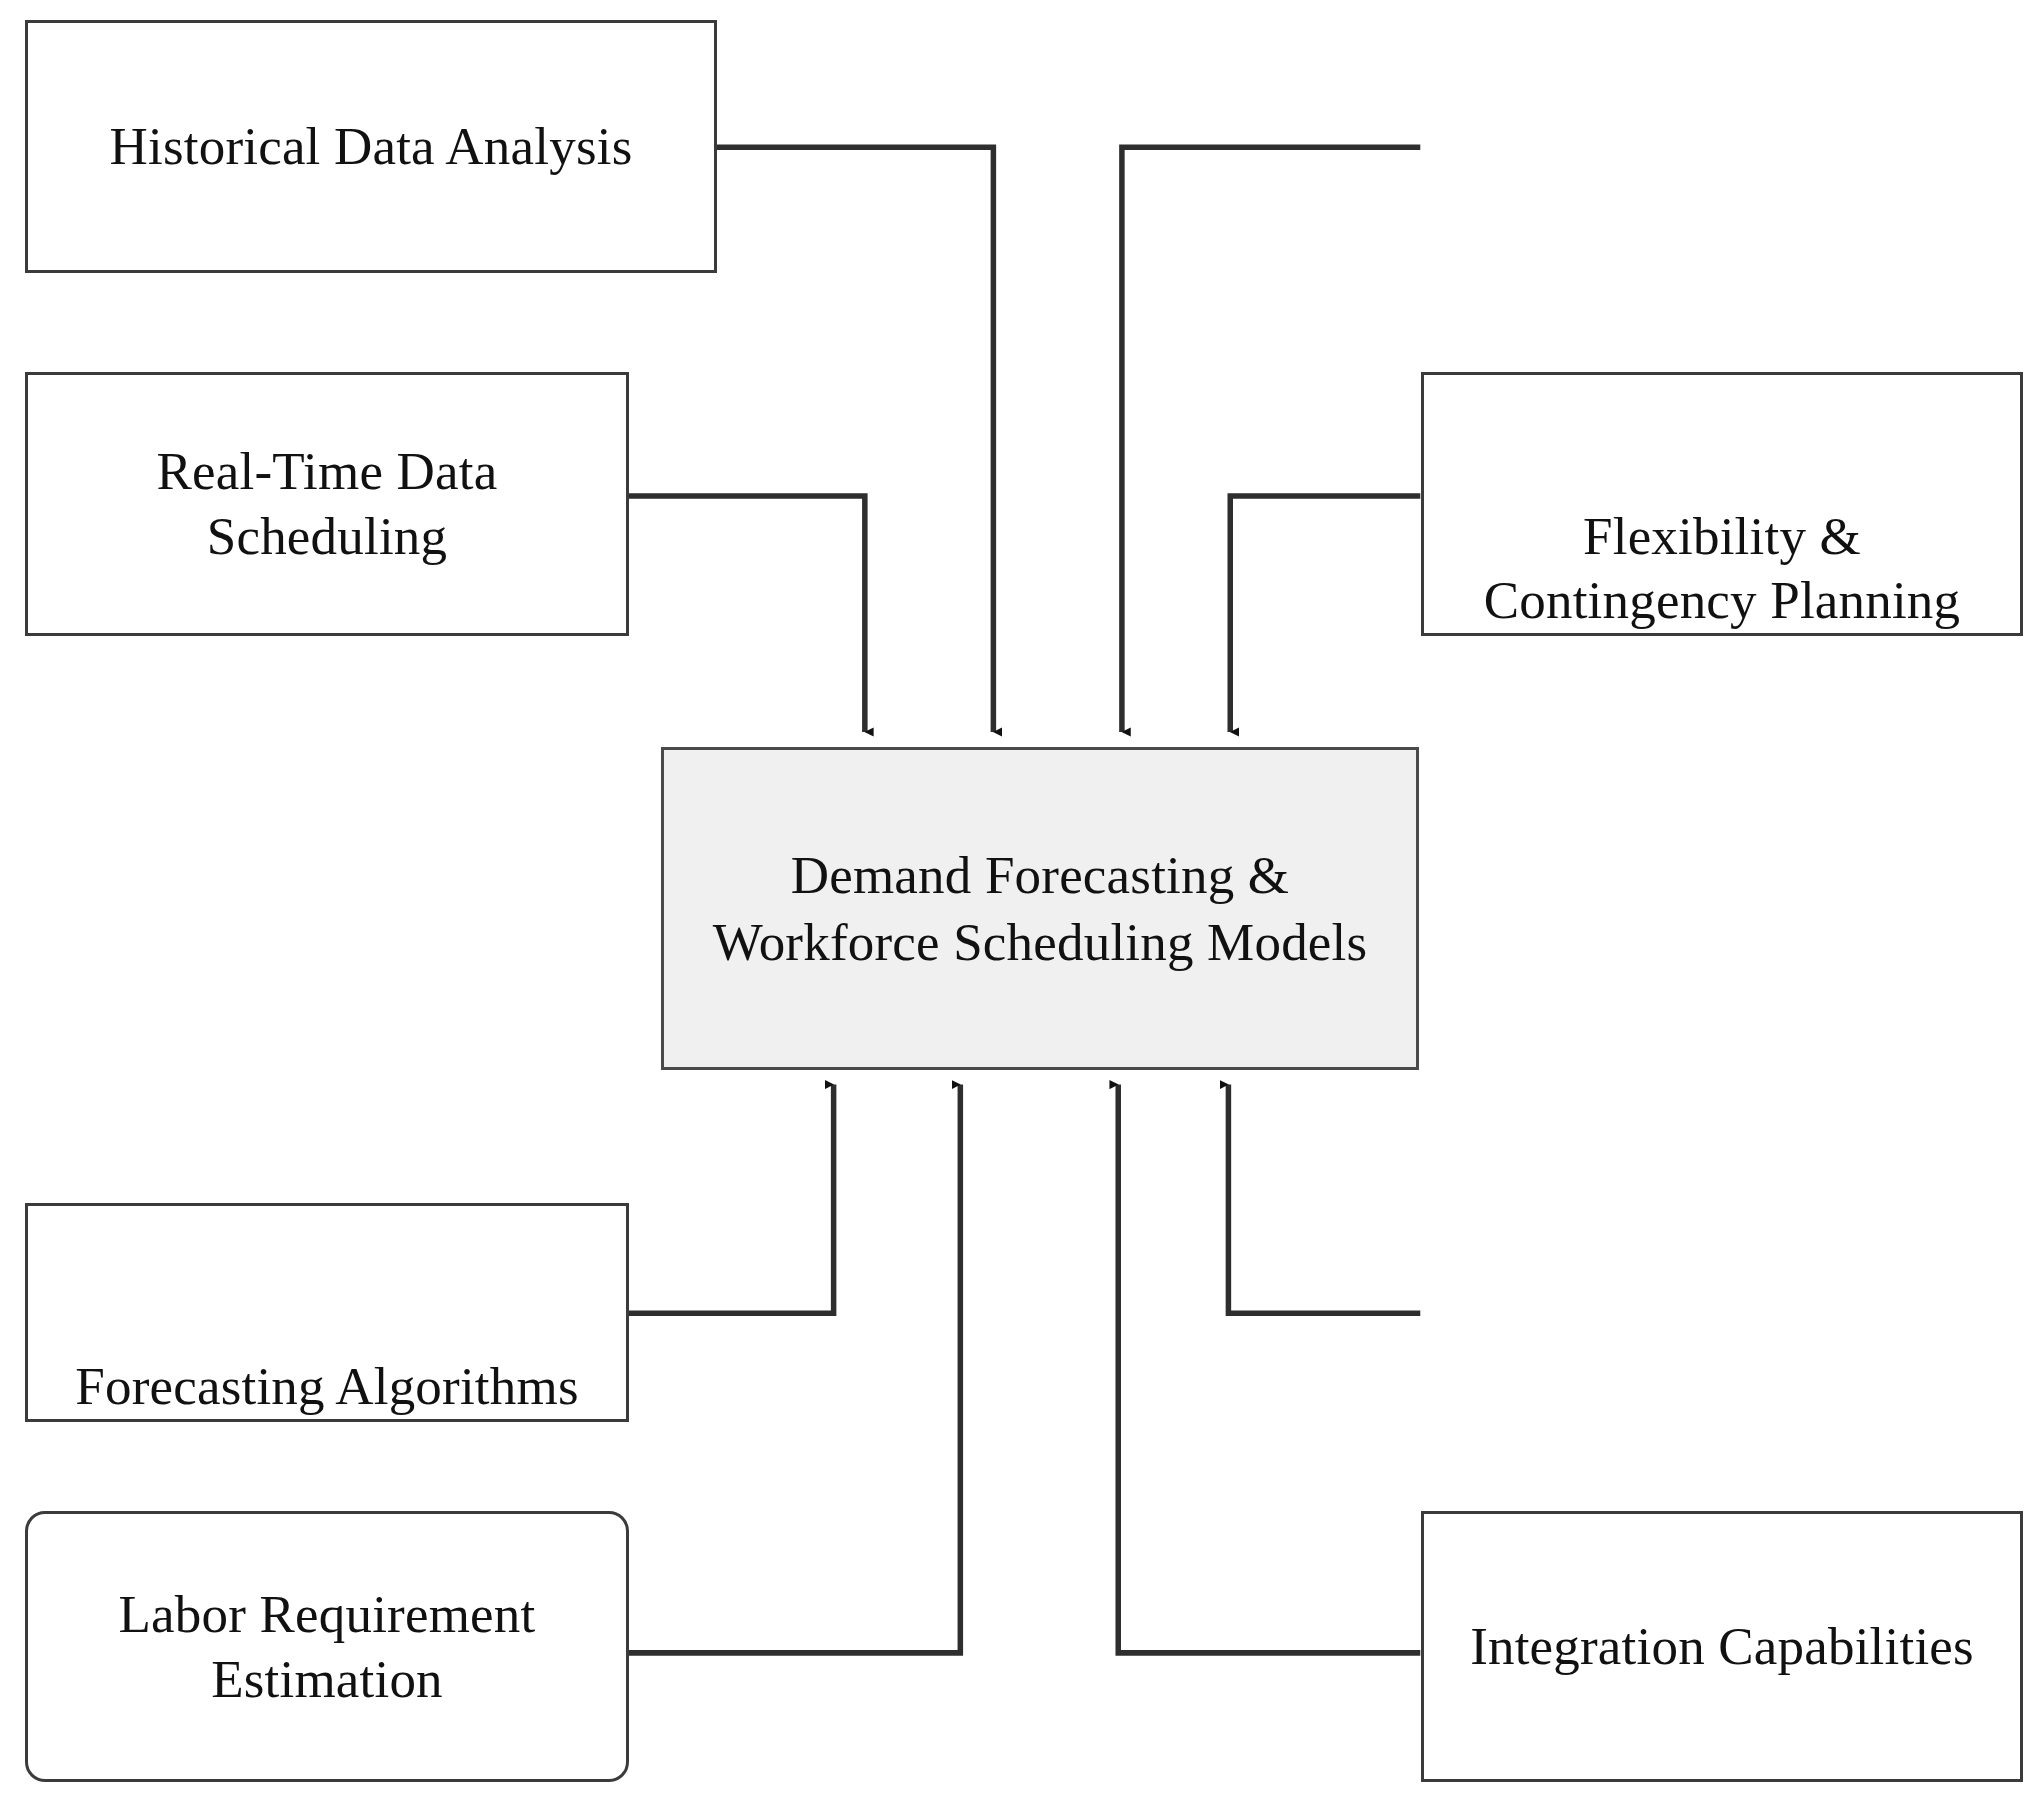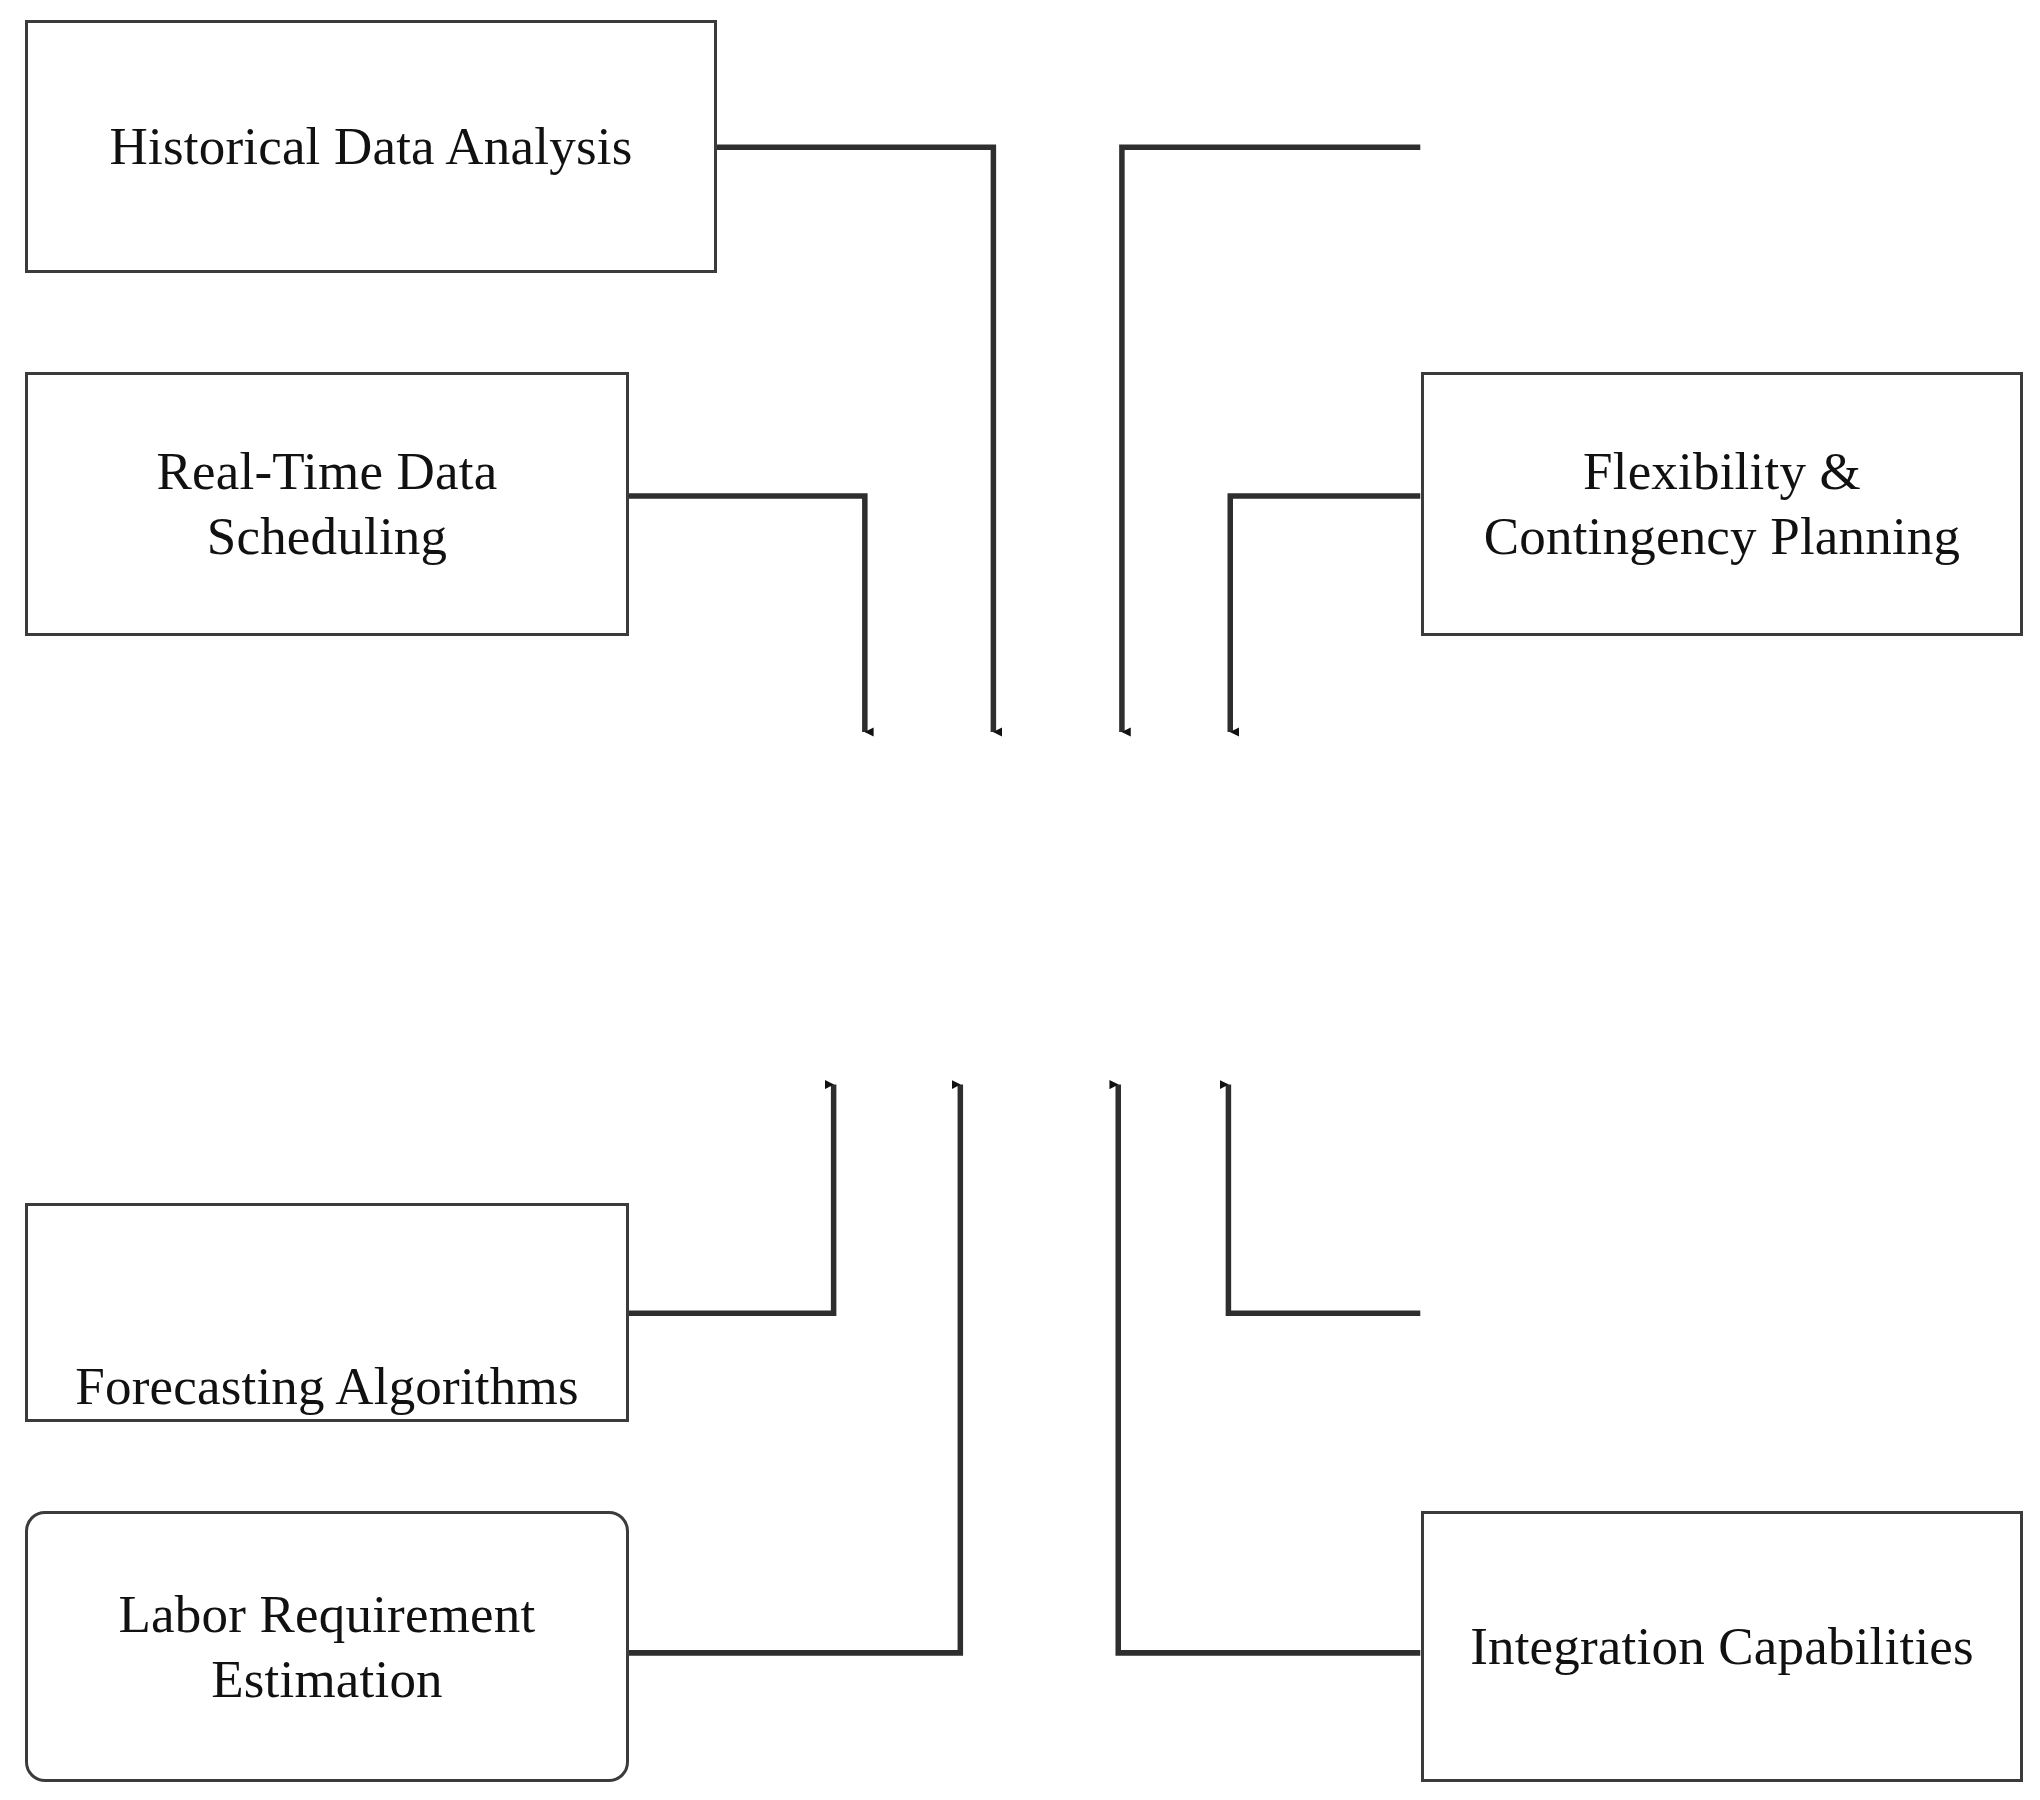--- a/index.html
+++ b/index.html
@@ -56,21 +56,21 @@
   }
 
   
   #node-historical      { left: 25px;   top: 20px;   width: 692px; height: 253px; }
   #node-realtime        { left: 25px;   top: 372px;  width: 604px; height: 264px; }
   #node-forecasting     { left: 25px;   top: 1203px; width: 604px; height: 219px; align-items: flex-end; }
   #node-labor           { left: 25px;   top: 1511px; width: 604px; height: 271px; border-radius: 20px; }
 
   
   #node-shift           { left: 1421px; top: 20px;   width: 602px; height: 253px; }
-  #node-flexibility     { left: 1421px; top: 372px;  width: 602px; height: 264px; }
+  #node-flexibility     { left: 1421px; top: 372px;  width: 602px; height: 264px; align-items: flex-end; }
   #node-performance     { left: 1421px; top: 1203px; width: 602px; height: 219px; }
   #node-integration     { left: 1421px; top: 1511px; width: 602px; height: 271px; text-align: center; }
 
   
   #node-center          { left: 661px;  top: 747px;  width: 758px; height: 323px; }
 </style>
 </head>
 <body>
 
 <div id="diagram-root">
@@ -128,15 +128,19 @@
   <div class="node" id="node-flexibility">
     <span class="node-label">Flexibility &amp;
 Contingency Planning</span>
   </div>
 
 
   <div class="node" id="node-integration">
     <span class="node-label">Integration Capabilities</span>
   </div>
 
+  <div class="node center-node" id="node-center">
+    <span class="node-label">Demand Forecasting &amp;
+Workforce Scheduling Models</span>
+  </div>
 
 </div>
 
 
 </body></html>

